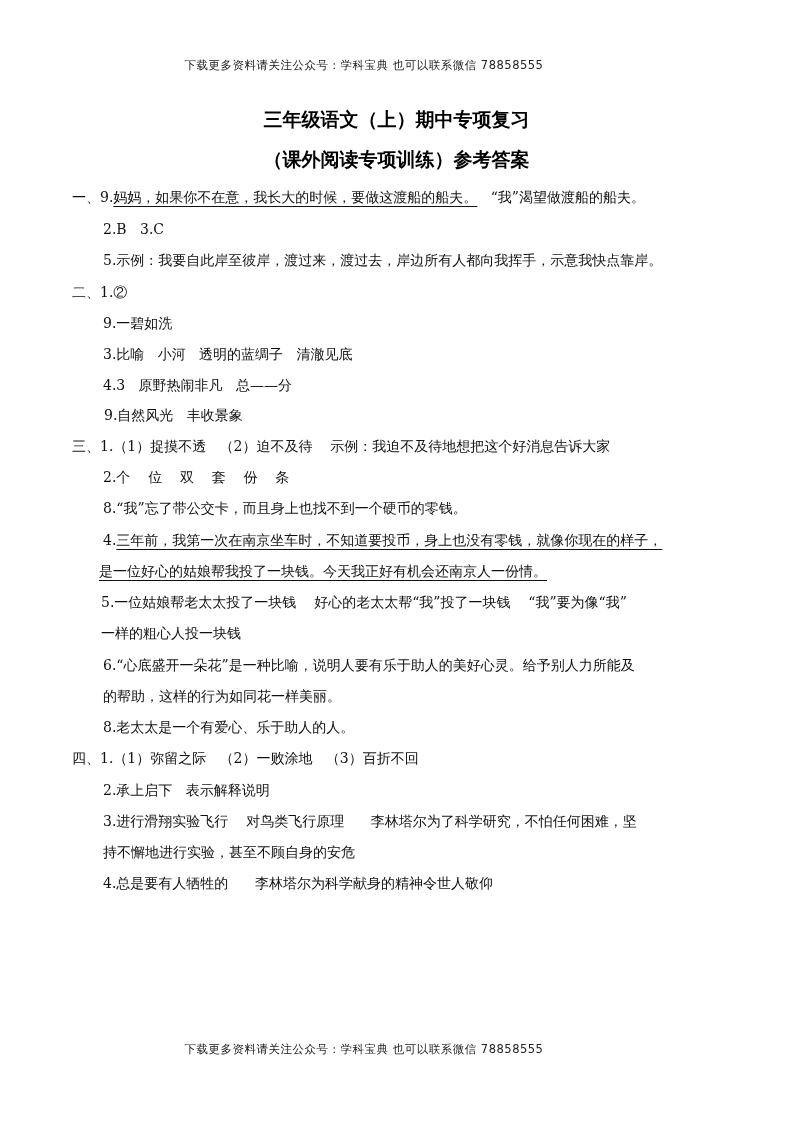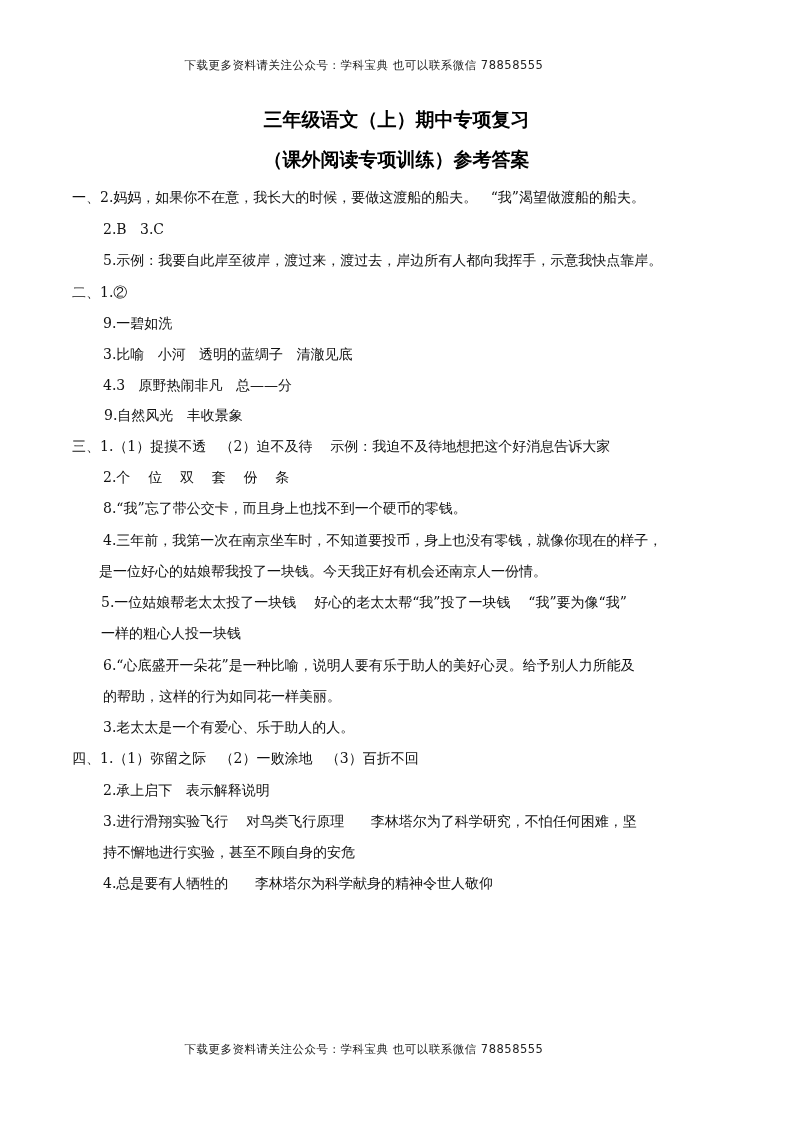--- a/index.html
+++ b/index.html
@@ -7,46 +7,46 @@
          font-family: "DejaVu Serif", "Liberation Serif", serif; color: #111; }
   .hdr, .ftr { position: absolute; left: 0; width: 728px; text-align: center;
          font-family: "DejaVu Sans", "Liberation Sans", sans-serif; font-size: 11.5px; color: #222; letter-spacing: 0.5px; }
   .hdr { top: 58px; }
   .ftr { top: 1042px; }
   .title { position: absolute; left: 0; width: 793px; text-align: center;
          font-family: "DejaVu Sans", "Liberation Sans", sans-serif; font-weight: bold; font-size: 19px; color: #000; }
   .t1 { top: 107px; }
   .t2 { top: 147px; }
   .line { position: absolute; font-size: 14px; white-space: pre; color: #111; line-height: 18px; }
-  .u { text-underline-offset: 4px; }
+  .u { text-decoration: underline; text-underline-offset: 4px; }
 </style>
 </head>
 <body>
 
 <div class="hdr">下载更多资料请关注公众号：学科宝典    也可以联系微信 78858555</div>
 <div class="title t1">三年级语文（上）期中专项复习</div>
 <div class="title t2">（课外阅读专项训练）参考答案</div>
 
-<div class="line" style="left:72px;top:188px"><span>一、2.</span><span class="u">妈妈，如果你不在意，我长大的时候，要做这渡船的船夫。</span><span>   “我”渴望做渡船的船夫。</span></div>
+<div class="line" style="left:72px;top:188px"><span>一、9.</span><span class="u">妈妈，如果你不在意，我长大的时候，要做这渡船的船夫。</span><span>   “我”渴望做渡船的船夫。</span></div>
 <div class="line" style="left:103px;top:220px">2.B   3.C</div>
 <div class="line" style="left:103px;top:251px">5.示例：我要自此岸至彼岸，渡过来，渡过去，岸边所有人都向我挥手，示意我快点靠岸。</div>
 <div class="line" style="left:72px;top:283px">二、1.②</div>
 <div class="line" style="left:103px;top:314px">9.一碧如洗</div>
 <div class="line" style="left:103px;top:345px">3.比喻   小河   透明的蓝绸子   清澈见底</div>
 <div class="line" style="left:103px;top:376px">4.3   原野热闹非凡   总——分</div>
 <div class="line" style="left:104px;top:406px">9.自然风光   丰收景象</div>
 <div class="line" style="left:72px;top:437px">三、1.（1）捉摸不透   （2）迫不及待    示例：我迫不及待地想把这个好消息告诉大家</div>
 <div class="line" style="left:103px;top:468px">2.个    位    双    套    份    条</div>
 <div class="line" style="left:103px;top:499px">8.“我”忘了带公交卡，而且身上也找不到一个硬币的零钱。</div>
 <div class="line" style="left:103px;top:531px"><span>4.</span><span class="u">三年前，我第一次在南京坐车时，不知道要投币，身上也没有零钱，就像你现在的样子，</span></div>
 <div class="line" style="left:99px;top:562px"><span class="u">是一位好心的姑娘帮我投了一块钱。今天我正好有机会还南京人一份情。</span></div>
 <div class="line" style="left:101px;top:593px">5.一位姑娘帮老太太投了一块钱    好心的老太太帮“我”投了一块钱    “我”要为像“我”</div>
 <div class="line" style="left:101px;top:624px">一样的粗心人投一块钱</div>
 <div class="line" style="left:103px;top:656px">6.“心底盛开一朵花”是一种比喻，说明人要有乐于助人的美好心灵。给予别人力所能及</div>
 <div class="line" style="left:103px;top:687px">的帮助，这样的行为如同花一样美丽。</div>
-<div class="line" style="left:103px;top:718px">3.老太太是一个有爱心、乐于助人的人。</div>
+<div class="line" style="left:103px;top:718px">8.老太太是一个有爱心、乐于助人的人。</div>
 <div class="line" style="left:72px;top:749px">四、1.（1）弥留之际   （2）一败涂地   （3）百折不回</div>
 <div class="line" style="left:103px;top:781px">2.承上启下   表示解释说明</div>
 <div class="line" style="left:103px;top:812px">3.进行滑翔实验飞行    对鸟类飞行原理      李林塔尔为了科学研究，不怕任何困难，坚</div>
 <div class="line" style="left:103px;top:843px">持不懈地进行实验，甚至不顾自身的安危</div>
 <div class="line" style="left:103px;top:874px">4.总是要有人牺牲的      李林塔尔为科学献身的精神令世人敬仰</div>
 
 <div class="ftr">下载更多资料请关注公众号：学科宝典    也可以联系微信 78858555</div>
 
 </body></html>

